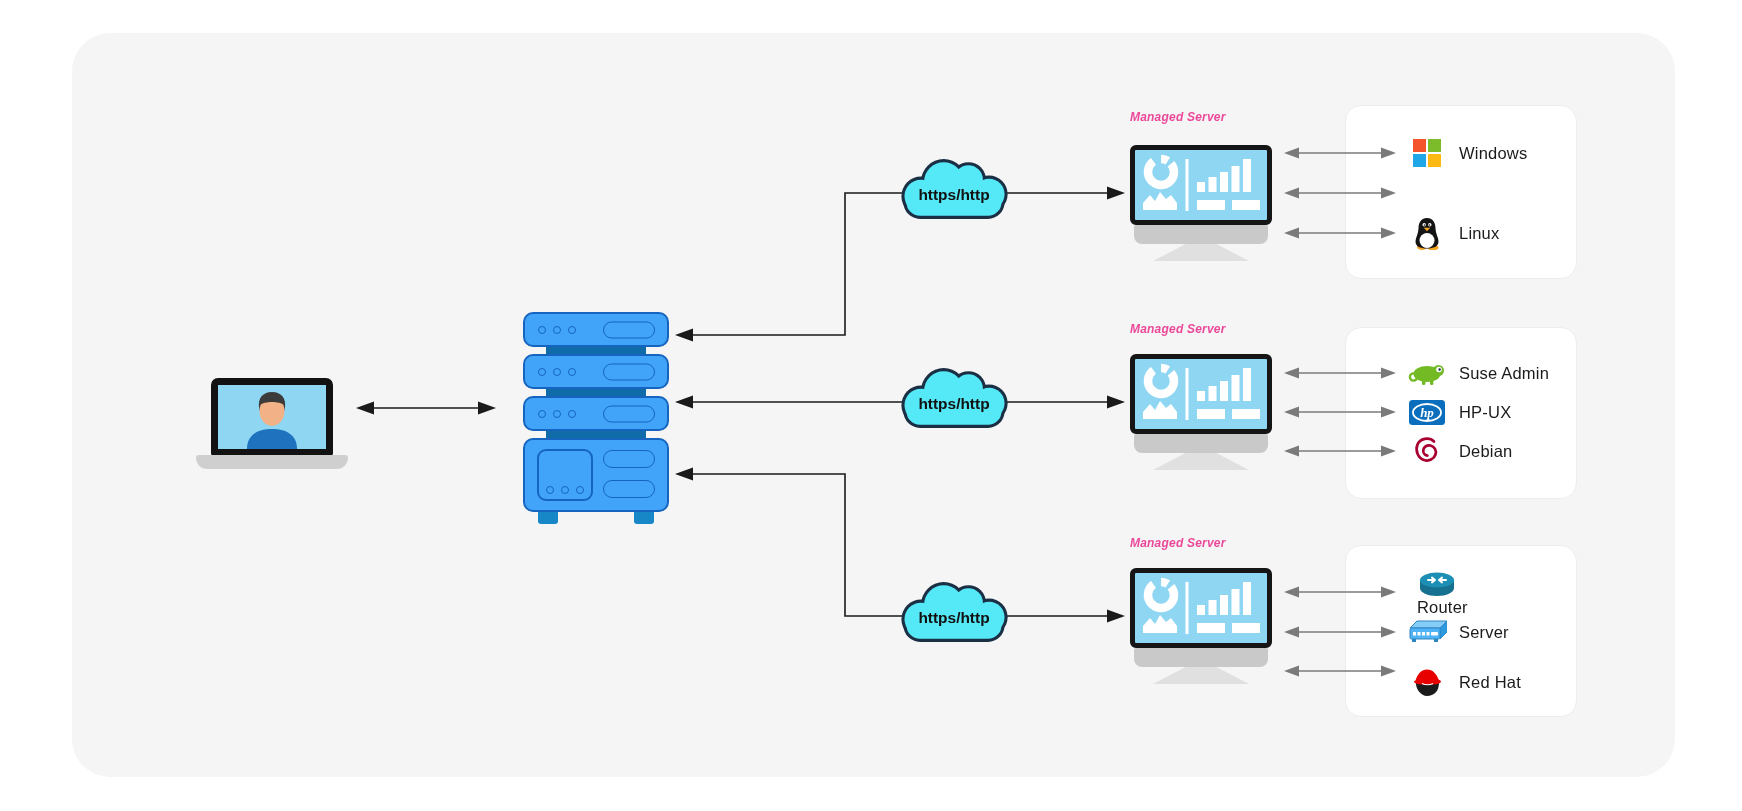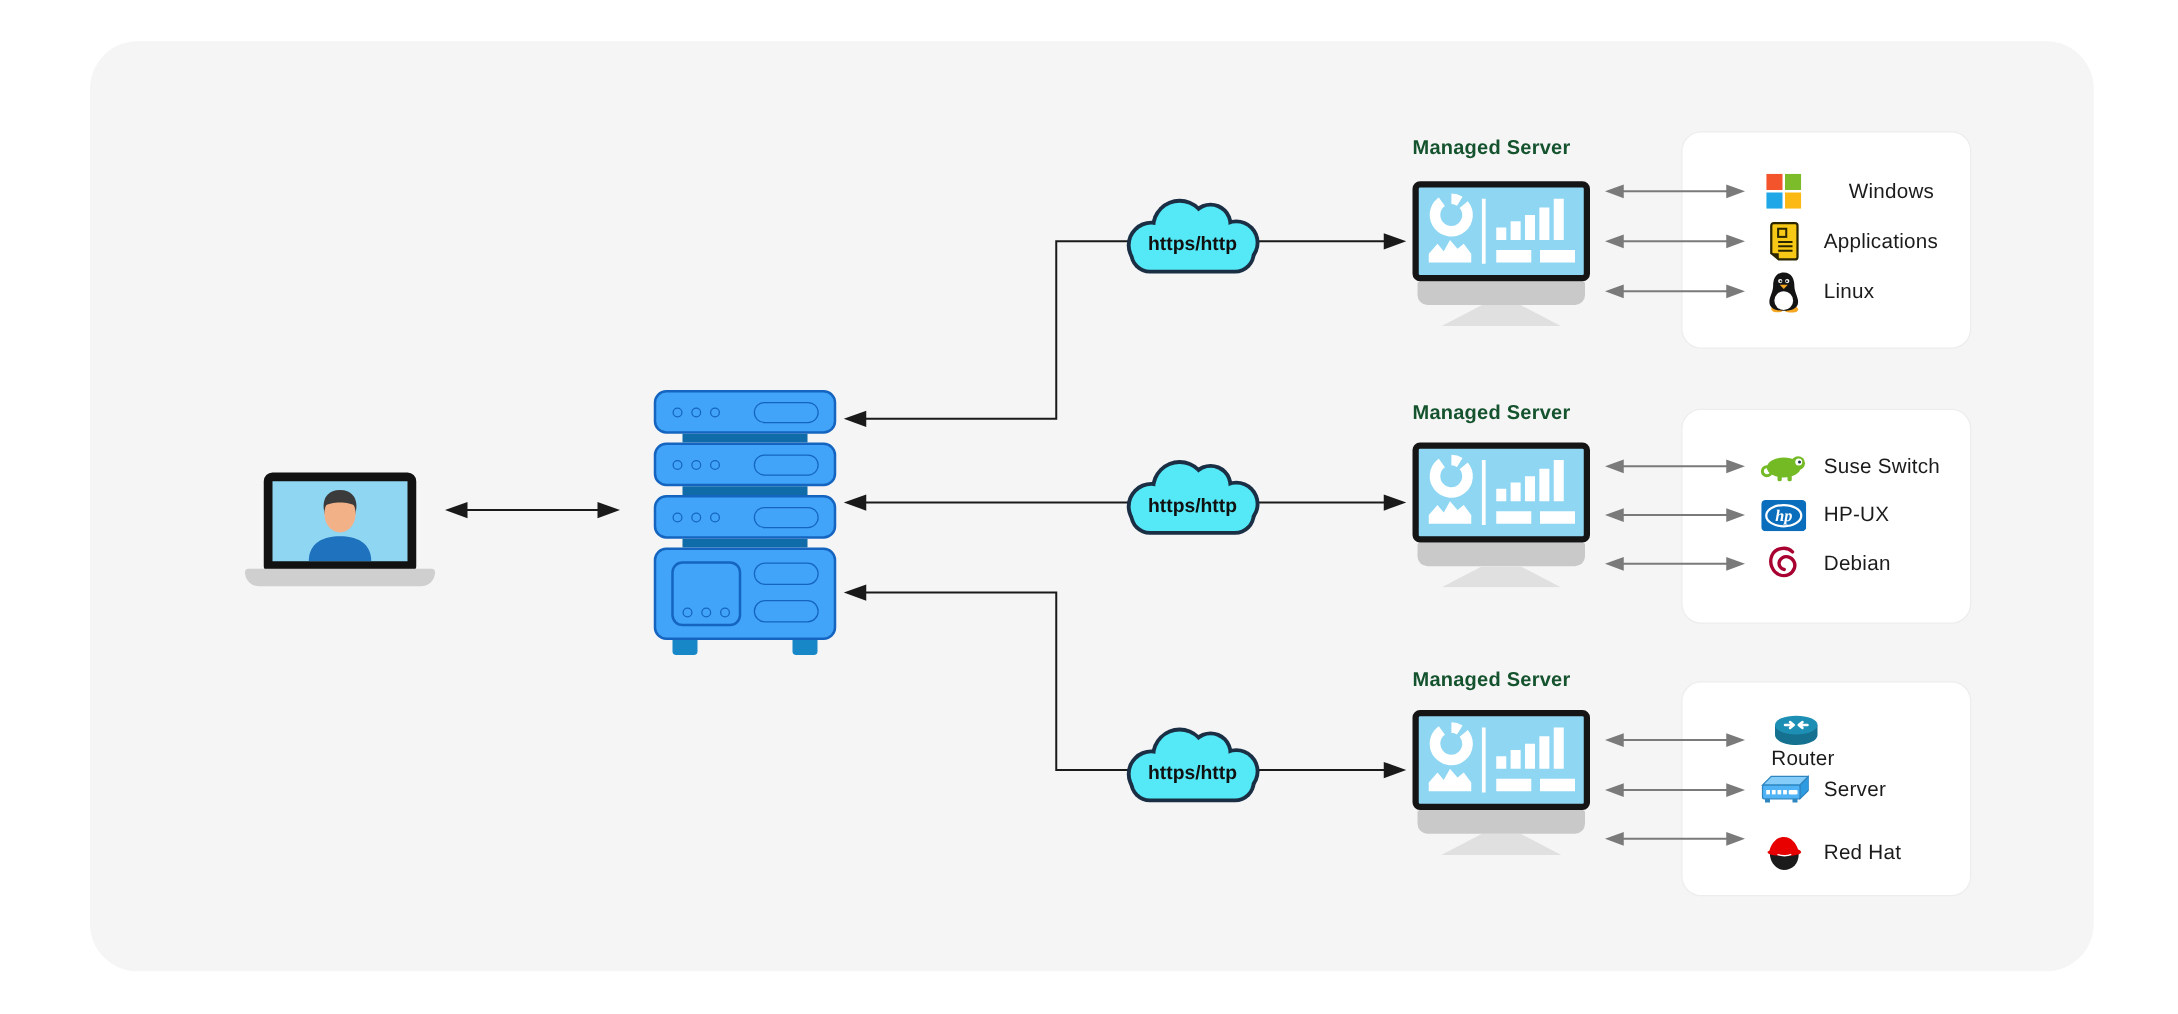--- a/index.html
+++ b/index.html
@@ -8,21 +8,21 @@
     background:#ffffff; font-family:"Liberation Sans", sans-serif; color:#1a1a1a;
   }
   .panel {
     position:absolute; left:72px; top:33px; width:1603px; height:744px;
     background:#F5F5F6; border-radius:38px; z-index:0;
   }
   .abs { position:absolute; }
   .z1 { z-index:1; }
 
   .big-title { font-weight:bold; font-size:26px; line-height:1.22; text-align:center; color:#111; letter-spacing:.2px; }
-  .mid-title { font-weight:bold; font-size:16px; color:#14532d; letter-spacing:.2px; }
+  .mid-title { font-weight:bold; font-size:12px; color:#ec4899; letter-spacing:.2px;font-style:italic; }
 
   
   .laptop { position:absolute; left:196px; top:378px; width:152px; height:93px; z-index:1; }
   .lap-screen {
     position:absolute; left:15px; top:0; width:122px; height:78px;
     background:#8FD6F3; border:7px solid #121212; border-radius:7px 7px 3px 3px;
     box-sizing:border-box; overflow:hidden;
   }
   .lap-base {
     position:absolute; left:0; top:77px; width:152px; height:14px;
@@ -306,43 +306,30 @@
       </svg>
     </div>
     <div class="mon-chin"></div>
     <div class="mon-stand"></div>
   </div>
 
   <div class="os-card" style="top:105px; height:172px;"></div>
   <div class="os-card" style="top:327px; height:170px;"></div>
   <div class="os-card" style="top:545px; height:170px;"></div>
 
-  <div class="card-row" style="top:131px;gap:20px;">
+  <div class="card-row" style="top:131px;">
     <span class="row-icon">
       <svg width="28" height="28" viewBox="0 0 28 28">
         <rect x="0" y="0" width="13" height="13" fill="#F3542C"></rect>
         <rect x="15" y="0" width="13" height="13" fill="#7CBB2A"></rect>
         <rect x="0" y="15" width="13" height="13" fill="#1FA7E8"></rect>
         <rect x="15" y="15" width="13" height="13" fill="#FDB913"></rect>
       </svg>
     </span>
     <span class="row-label">Windows</span>
-  </div>
-  <div class="card-row" style="top:171px;">
-    <span class="row-icon">
-      <svg width="28" height="32" viewBox="0 0 28 32">
-        <path d="M9 1.5 h14 a2 2 0 0 1 2 2 v25 a2 2 0 0 1 -2 2 h-13 l-6 -5 v-22 a2 2 0 0 1 2 -2 z" fill="#F7C815" stroke="#2B2600" stroke-width="1.8"></path>
-        <path d="M4 25.5 L10 25.5 L10 30.5 Z" fill="#2B2600"></path>
-        <rect x="9.5" y="6" width="6.5" height="6.5" fill="none" stroke="#2B2600" stroke-width="1.6"></rect>
-        <line x1="9.5" y1="16.5" x2="21" y2="16.5" stroke="#2B2600" stroke-width="1.6"></line>
-        <line x1="9.5" y1="20" x2="21" y2="20" stroke="#2B2600" stroke-width="1.6"></line>
-        <line x1="9.5" y1="23.5" x2="21" y2="23.5" stroke="#2B2600" stroke-width="1.6"></line>
-      </svg>
-    </span>
-    <span class="row-label">Applications</span>
   </div>
   <div class="card-row" style="top:211px;">
     <span class="row-icon">
       <svg width="30" height="34" viewBox="0 0 30 34">
         <ellipse cx="10" cy="31" rx="5" ry="3" fill="#F5A623"></ellipse>
         <ellipse cx="21" cy="31.5" rx="5.5" ry="3" fill="#F5A623"></ellipse>
         <path d="M15 2 C8.5 2 6.5 7.5 6.5 12.5 C6.5 17.5 3.5 21.5 3.5 25.5 C3.5 30.5 8.5 32.5 15 32.5 C21.5 32.5 26.5 30.5 26.5 25.5 C26.5 21.5 23.5 17.5 23.5 12.5 C23.5 7.5 21.5 2 15 2 Z" fill="#141414"></path>
         <ellipse cx="15" cy="24.5" rx="7.5" ry="7.5" fill="#ffffff"></ellipse>
         <circle cx="12.2" cy="8.8" r="1.7" fill="#ffffff"></circle>
           <circle cx="17.8" cy="8.8" r="1.7" fill="#ffffff"></circle>
@@ -359,21 +346,21 @@
       <svg width="38" height="28" viewBox="0 0 38 28">
         <ellipse cx="19" cy="15" rx="13.5" ry="8" fill="#73BA25"></ellipse>
         <circle cx="30.5" cy="11.5" r="5.5" fill="#73BA25"></circle>
         <circle cx="31" cy="10.5" r="2.8" fill="#ffffff"></circle>
         <circle cx="31.6" cy="10.5" r="1.2" fill="#16324C"></circle>
         <circle cx="5.5" cy="18" r="3.6" fill="none" stroke="#73BA25" stroke-width="2.4"></circle>
         <rect x="14" y="21" width="3.4" height="5" rx="1.5" fill="#73BA25"></rect>
         <rect x="22" y="21" width="3.4" height="5" rx="1.5" fill="#73BA25"></rect>
       </svg>
     </span>
-    <span class="row-label">Suse Switch</span>
+    <span class="row-label">Suse Admin</span>
   </div>
   <div class="card-row" style="top:390px;">
     <span class="row-icon">
       <svg width="36" height="25" viewBox="0 0 36 25">
         <rect x="0" y="0" width="36" height="25" rx="3.5" fill="#0A6EBD"></rect>
         <ellipse cx="18" cy="12.5" rx="14" ry="8.5" fill="none" stroke="#ffffff" stroke-width="1.8"></ellipse>
         <text x="18" y="17" text-anchor="middle" font-size="13" font-weight="bold" font-style="italic" fill="#ffffff" font-family="Liberation Serif, serif">hp</text>
       </svg>
     </span>
     <span class="row-label">HP-UX</span>

